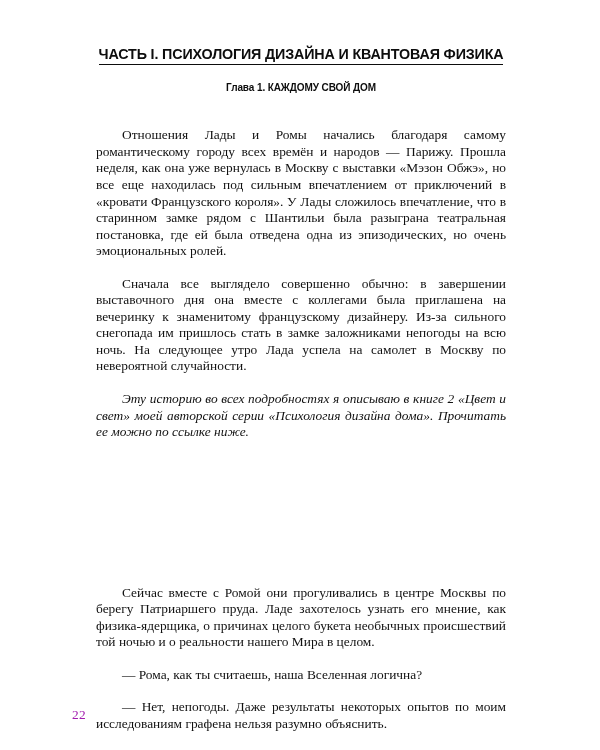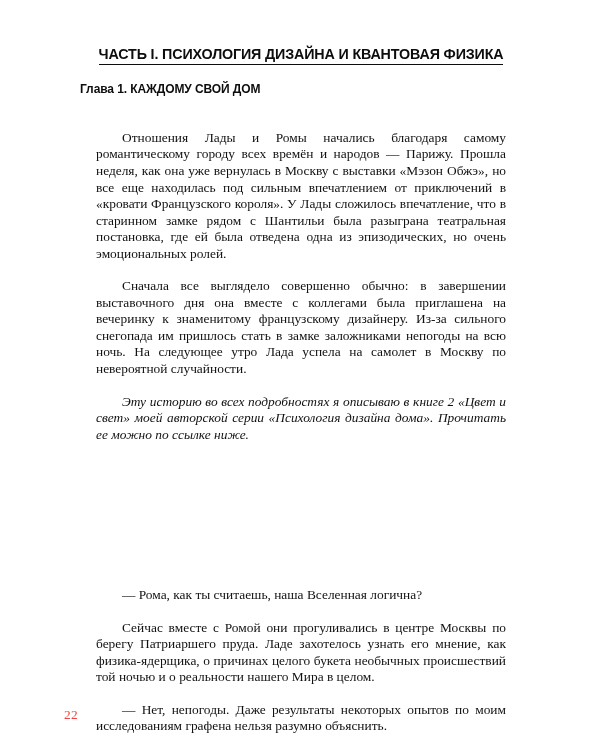--- a/index.html
+++ b/index.html
@@ -47,23 +47,24 @@
     white-space: nowrap;
   }
   .part-title span.ul {
     border-bottom: 1.6px solid #0d0d0d;
     padding-bottom: 2px;
   }
 
   .chapter-title {
     margin: 0;
     padding-top: 18px;
+    text-align: center;
     font-family: "Liberation Sans", "DejaVu Sans", sans-serif;
     font-weight: bold;
-    font-size: 12px;
+    font-size: 10px;
     letter-spacing: -0.1px;
     color: #0d0d0d;
     line-height: 1.25;
   }
 
   
   .body-block {
     padding-top: 17px;
   }
 
@@ -94,25 +95,25 @@
   .image-gap {
     height: 112px;
   }
 
   .lower-block {
     padding-top: 0px;
   }
 
   .page-number {
     position: absolute;
-    left: 64px;
+    left: 72px;
     top: 707px;
     font-size: 13.4px;
     font-family: "Liberation Serif", "DejaVu Serif", serif;
-    color: #ef4444;
+    color: #a21caf;
     letter-spacing: 0.3px;
   }
 </style>
 </head>
 <body>
 
 <div class="page">
   <div class="content">
 
     <h1 class="part-title"><span class="ul">ЧАСТЬ I. ПСИХОЛОГИЯ ДИЗАЙНА И КВАНТОВАЯ ФИЗИКА</span></h1>
@@ -121,22 +122,22 @@
 
     <div class="body-block">
       <p class="para">Отношения Лады и Ромы начались благодаря самому романтическому городу всех времён и народов — Парижу. Прошла неделя, как она уже вернулась в Москву с выставки «Мэзон Обжэ», но все еще находилась под сильным впечатлением от приключений в «кровати Французского короля». У Лады сложилось впечатление, что в старинном замке рядом с Шантильи была разыграна театральная постановка, где ей была отведена одна из эпизодических, но очень эмоциональных ролей.</p>
       <p class="para">Сначала все выглядело совершенно обычно: в завершении выставочного дня она вместе с коллегами была приглашена на вечеринку к знаменитому французскому дизайнеру. Из-за сильного снегопада им пришлось стать в замке заложниками непогоды на всю ночь. На следующее утро Лада успела на самолет в Москву по невероятной случайности.</p>
       <p class="para italic">Эту историю во всех подробностях я описываю в книге 2 «Цвет и свет» моей авторской серии «Психология дизайна дома». Прочитать ее можно по ссылке ниже.</p>
     </div>
 
     <div class="image-gap"></div>
 
     <div class="lower-block">
+      <p class="para">Сейчас вместе с Ромой они прогуливались в центре Москвы по берегу Патриаршего пруда. Ладе захотелось узнать его мнение, как физика-ядерщика, о причинах целого букета необычных происшествий той ночью и о реальности нашего Мира в целом.</p>
       <p class="para dialogue last-line">— Рома, как ты считаешь, наша Вселенная логична?</p>
-      <p class="para">Сейчас вместе с Ромой они прогуливались в центре Москвы по берегу Патриаршего пруда. Ладе захотелось узнать его мнение, как физика-ядерщика, о причинах целого букета необычных происшествий той ночью и о реальности нашего Мира в целом.</p>
       <p class="para dialogue">— Нет, непогоды. Даже результаты некоторых опытов по моим исследованиям графена нельзя разумно объяснить.</p>
       <p class="para dialogue last-line">— Тогда почему ты выбрал заниматься наукой?</p>
       <p class="para dialogue last-line">— Какие, авторской?</p>
     </div>
 
   </div>
 
   <div class="page-number">22</div>
 </div>
 

